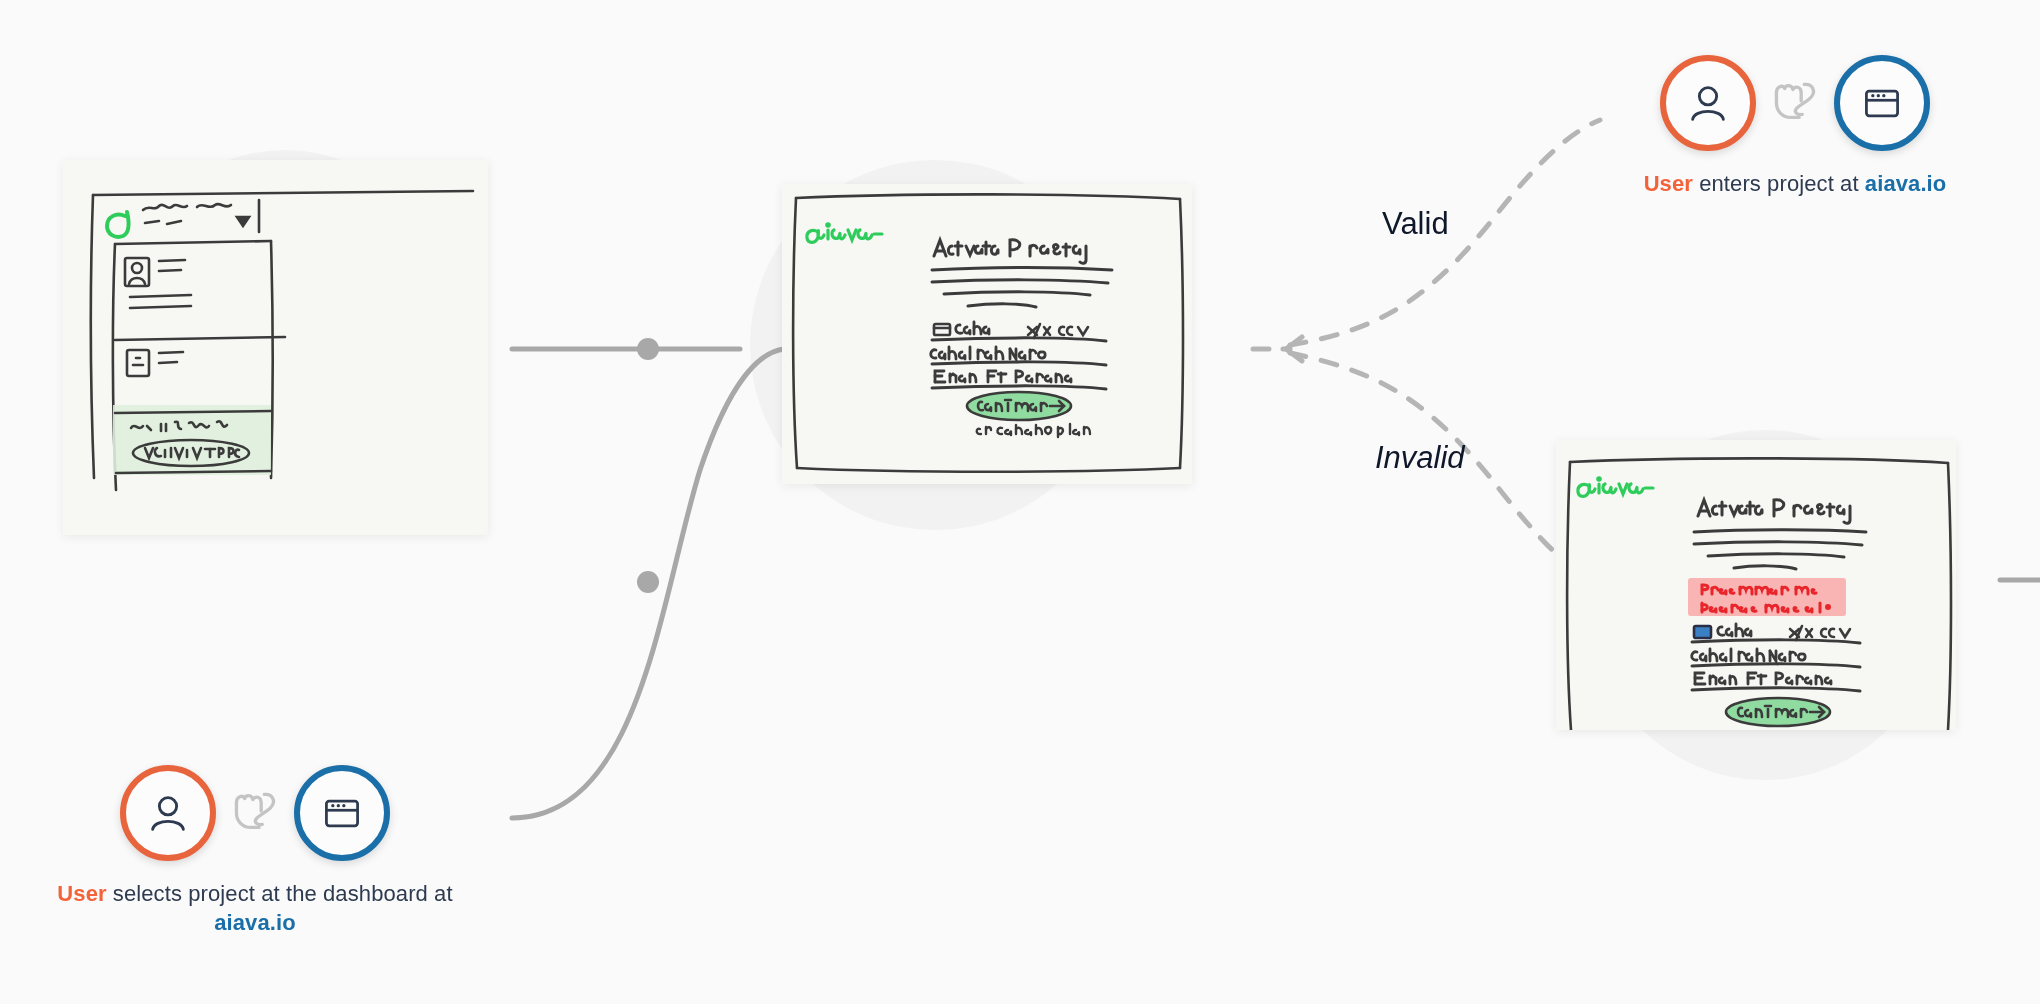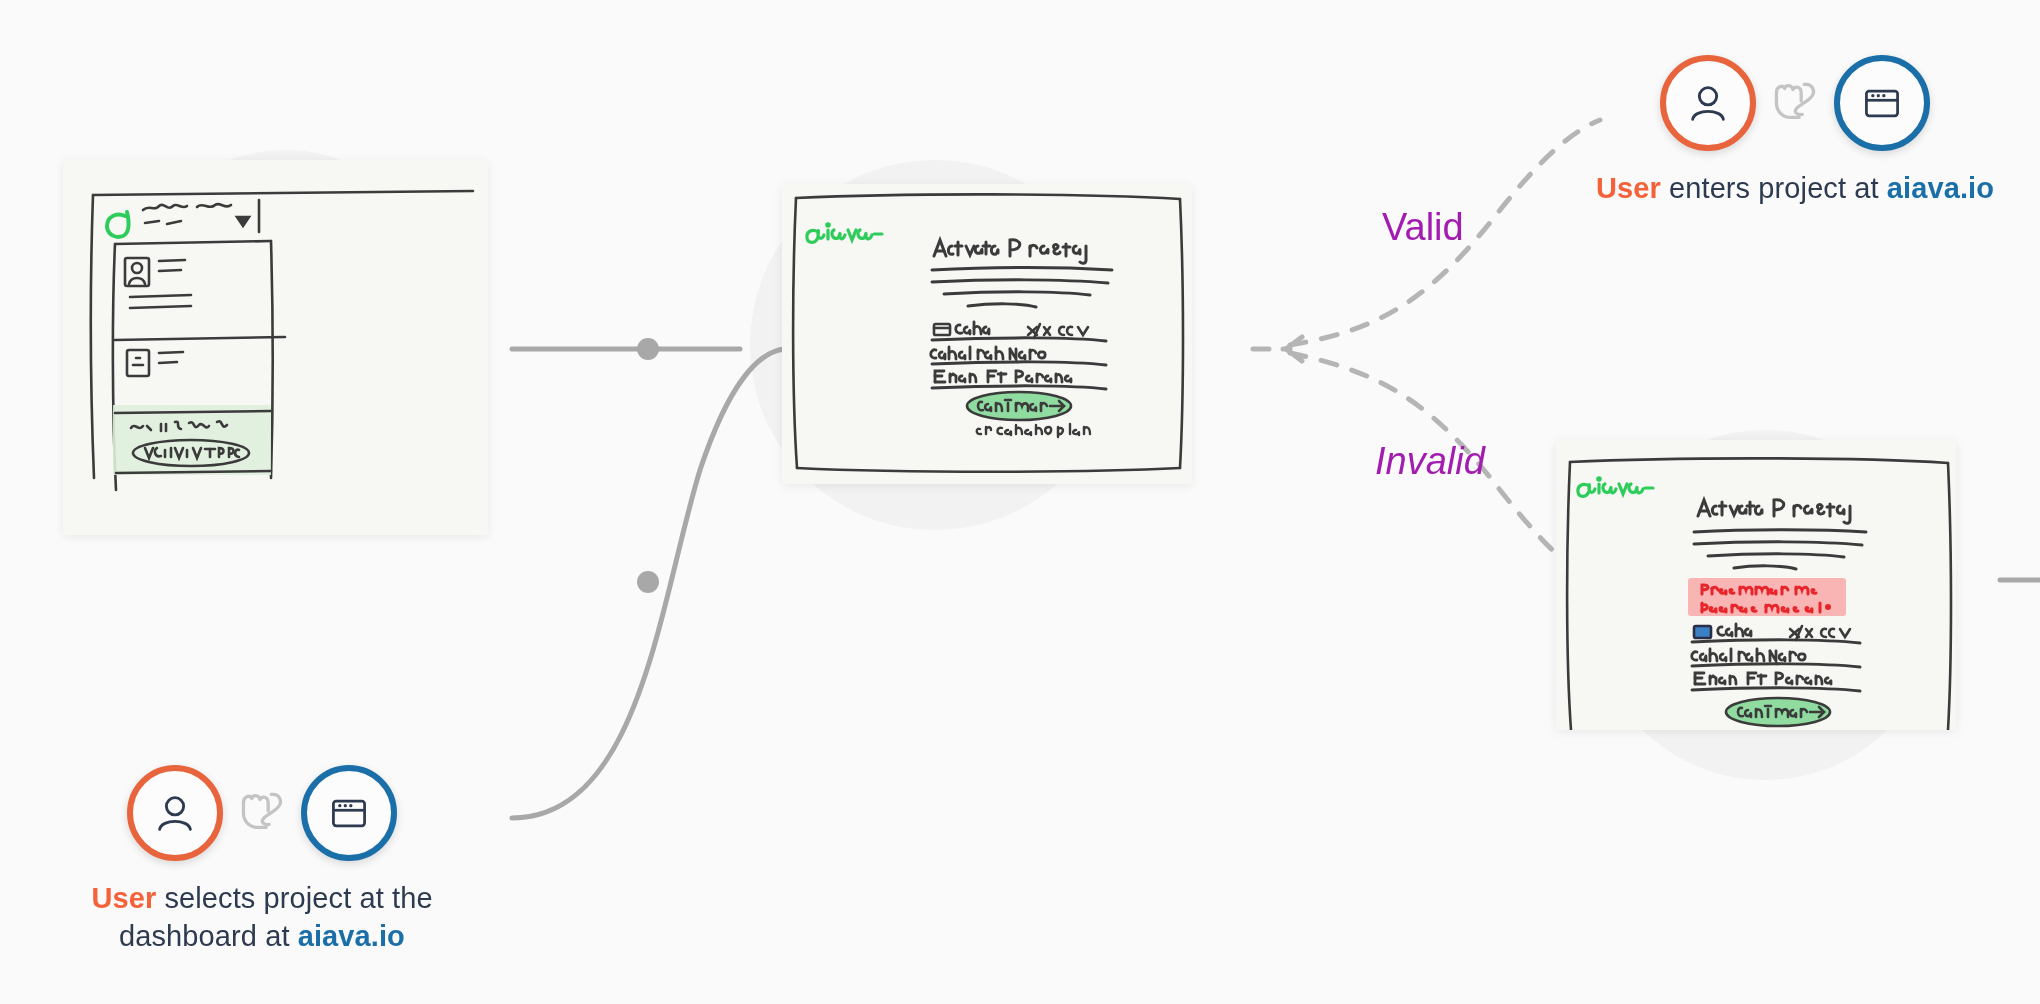--- a/index.html
+++ b/index.html
@@ -33,31 +33,31 @@
     width:96px;height:96px;border-radius:50%;
     background:#fcfcfc;
     display:flex;align-items:center;justify-content:center;
     box-sizing:border-box;
   }
   .ring.user{border:6px solid #e8643c;box-shadow:0 3px 8px rgba(0,0,0,.14);}
   .ring.browser{border:6px solid #1b6fa8;box-shadow:0 3px 8px rgba(0,0,0,.14);}
   .gesture{width:66px;height:66px;flex:0 0 auto;}
   .caption{
     margin-top:18px;
-    font-size:29px;line-height:1.32;
+    font-size:22px;line-height:1.32;
     color:#2d3a4f;font-weight:400;
     letter-spacing:.1px;
   }
   .caption .actor{color:#f4623a;font-weight:700;}
   .caption .site{color:#1b6fa8;font-weight:700;}
 
   
   .branch-label{
     position:absolute;
-    font-size:38px;color:#a21caf;
+    font-size:31px;color:#0f172a;
     white-space:nowrap;
   }
 </style>
 </head>
 <body>
 
 <div class="canvas">
 
   <div class="blob" style="left:120px;top:150px;width:330px;height:330px;"></div>
   <div class="blob" style="left:750px;top:160px;width:370px;height:370px;"></div>
@@ -468,21 +468,21 @@
           <path d="M220,271 C222,268 225,269 226,272 C227,269 231,268 232,272 L232,277"></path>
         <path d="M237,270 C233,270 233,277 238,276 C240,275 240,270 240,277"></path>
         <path d="M245,277 L245,269"></path>
           <path d="M245,271 C247,268 250,269 251,272"></path>
         <path d="M254,272 L268,272"></path>
           <path d="M263,267 L268,272 L263,277"></path>
       </g>
     </svg>
   </div>
 
-  <div class="node" style="left:62px;top:765px;width:400px;">
+  <div class="node" style="left:55px;top:765px;width:400px;">
     <div class="icon-row">
 
       <div class="ring user">
         <svg width="46" height="46" viewBox="0 0 48 48">
           <circle cx="24" cy="17" r="9" fill="none" stroke="#2d3a4f" stroke-width="3"></circle>
           <path d="M8,41 C10,30 38,30 40,41" fill="none" stroke="#2d3a4f" stroke-width="3" stroke-linecap="round"></path>
         </svg>
       </div>
 
       <svg class="gesture" viewBox="0 0 64 64">

